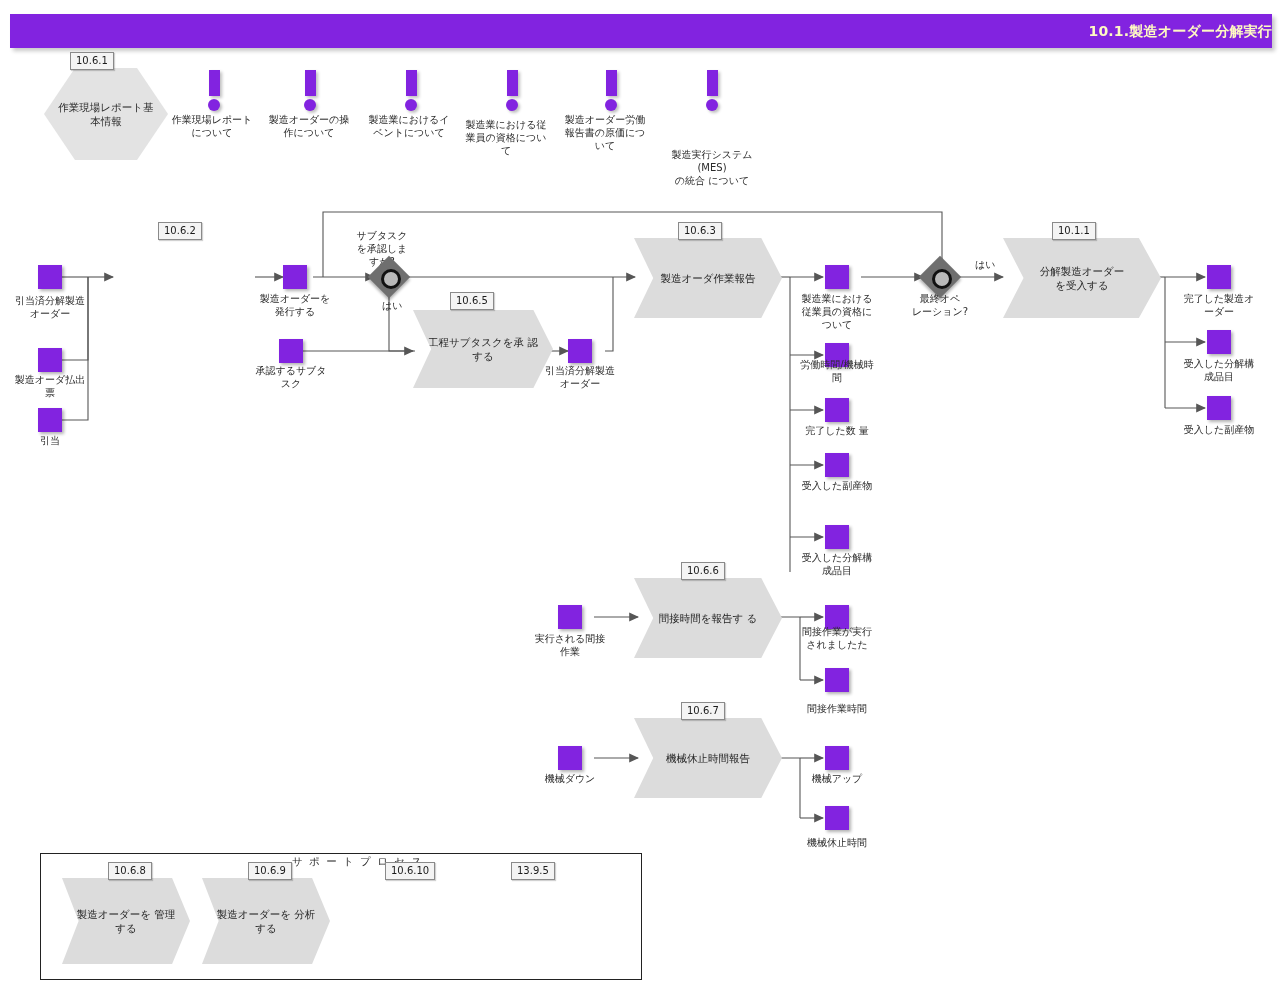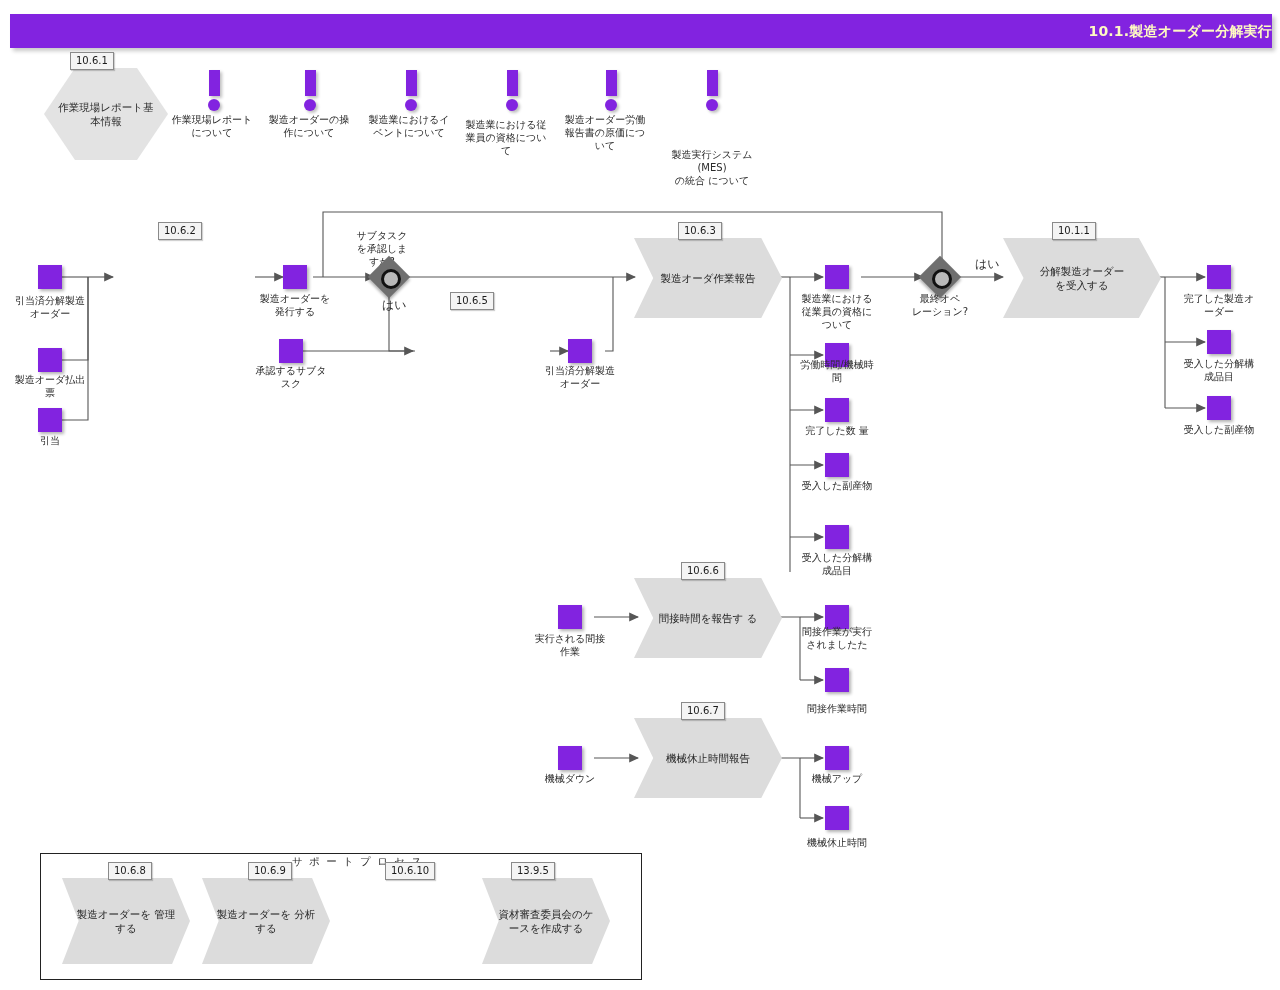--- a/index.html
+++ b/index.html
@@ -114,22 +114,22 @@
     border:3px solid #111;background:#b9b9b9;
   }
   .diamond-label{
     position:absolute;text-align:center;
     font-size:10px;line-height:13px;color:#2b2b2b;
     font-family:"DejaVu Sans","Liberation Serif",serif;
     width:76px;
   }
   .edge-label{
     position:absolute;
-    font-size:12px;line-height:12px;color:#2b2b2b;
-    font-family:Liberation Mono, monospace;
+    font-size:10px;line-height:12px;color:#2b2b2b;
+    font-family:Liberation Serif, serif;
     white-space:nowrap;
   }
 
   
   .support-frame{
     position:absolute;left:40px;top:853px;width:600px;height:125px;
     border:1px solid #222;background:#ffffff;
   }
   .support-title{
     position:absolute;left:292px;top:855px;
@@ -265,20 +265,23 @@
 
   <div class="diamond-label" style="left:344px;top:229px;">サブタスク<br>を承認しま<br>すか?</div>
   <div class="diamond" style="left:374px;top:262px;"></div>
   <div class="diamond-ring" style="left:381px;top:269px;"></div>
   <div class="edge-label" style="left:382px;top:300px;">はい</div>
 
   <div class="sq" style="left:279px;top:339px;"></div>
   <div class="sq-label" style="left:251px;top:364px;">承認するサブタスク</div>
 
   <div class="idchip" style="left:450px;top:292px;">10.6.5</div>
+  <div class="chevron" style="left:413px;top:310px;width:140px;height:78px;">
+    <div class="chev-label">工程サブタスクを承 認する</div>
+  </div>
 
   <div class="sq" style="left:568px;top:339px;"></div>
   <div class="sq-label" style="left:540px;top:364px;">引当済分解製造オーダー</div>
 
   <div class="idchip" style="left:678px;top:222px;">10.6.3</div>
   <div class="chevron" style="left:634px;top:238px;width:148px;height:80px;">
     <div class="chev-label">製造オーダ作業報告</div>
   </div>
 
   <div class="sq" style="left:825px;top:265px;"></div>
@@ -352,17 +355,14 @@
   </div>
 
   <div class="idchip" style="left:248px;top:862px;">10.6.9</div>
   <div class="chevron" style="left:202px;top:878px;width:128px;height:86px;">
     <div class="chev-label">製造オーダーを 分析する</div>
   </div>
 
   <div class="idchip" style="left:385px;top:862px;text-align:right;">10.6.10</div>
 
   <div class="idchip" style="left:511px;top:862px;">13.9.5</div>
-  <div class="chevron" style="left:482px;top:878px;width:128px;height:86px;">
-    <div class="chev-label">資材審査委員会のケースを作成する</div>
-  </div>
 
 </div>
 
 </body></html>

